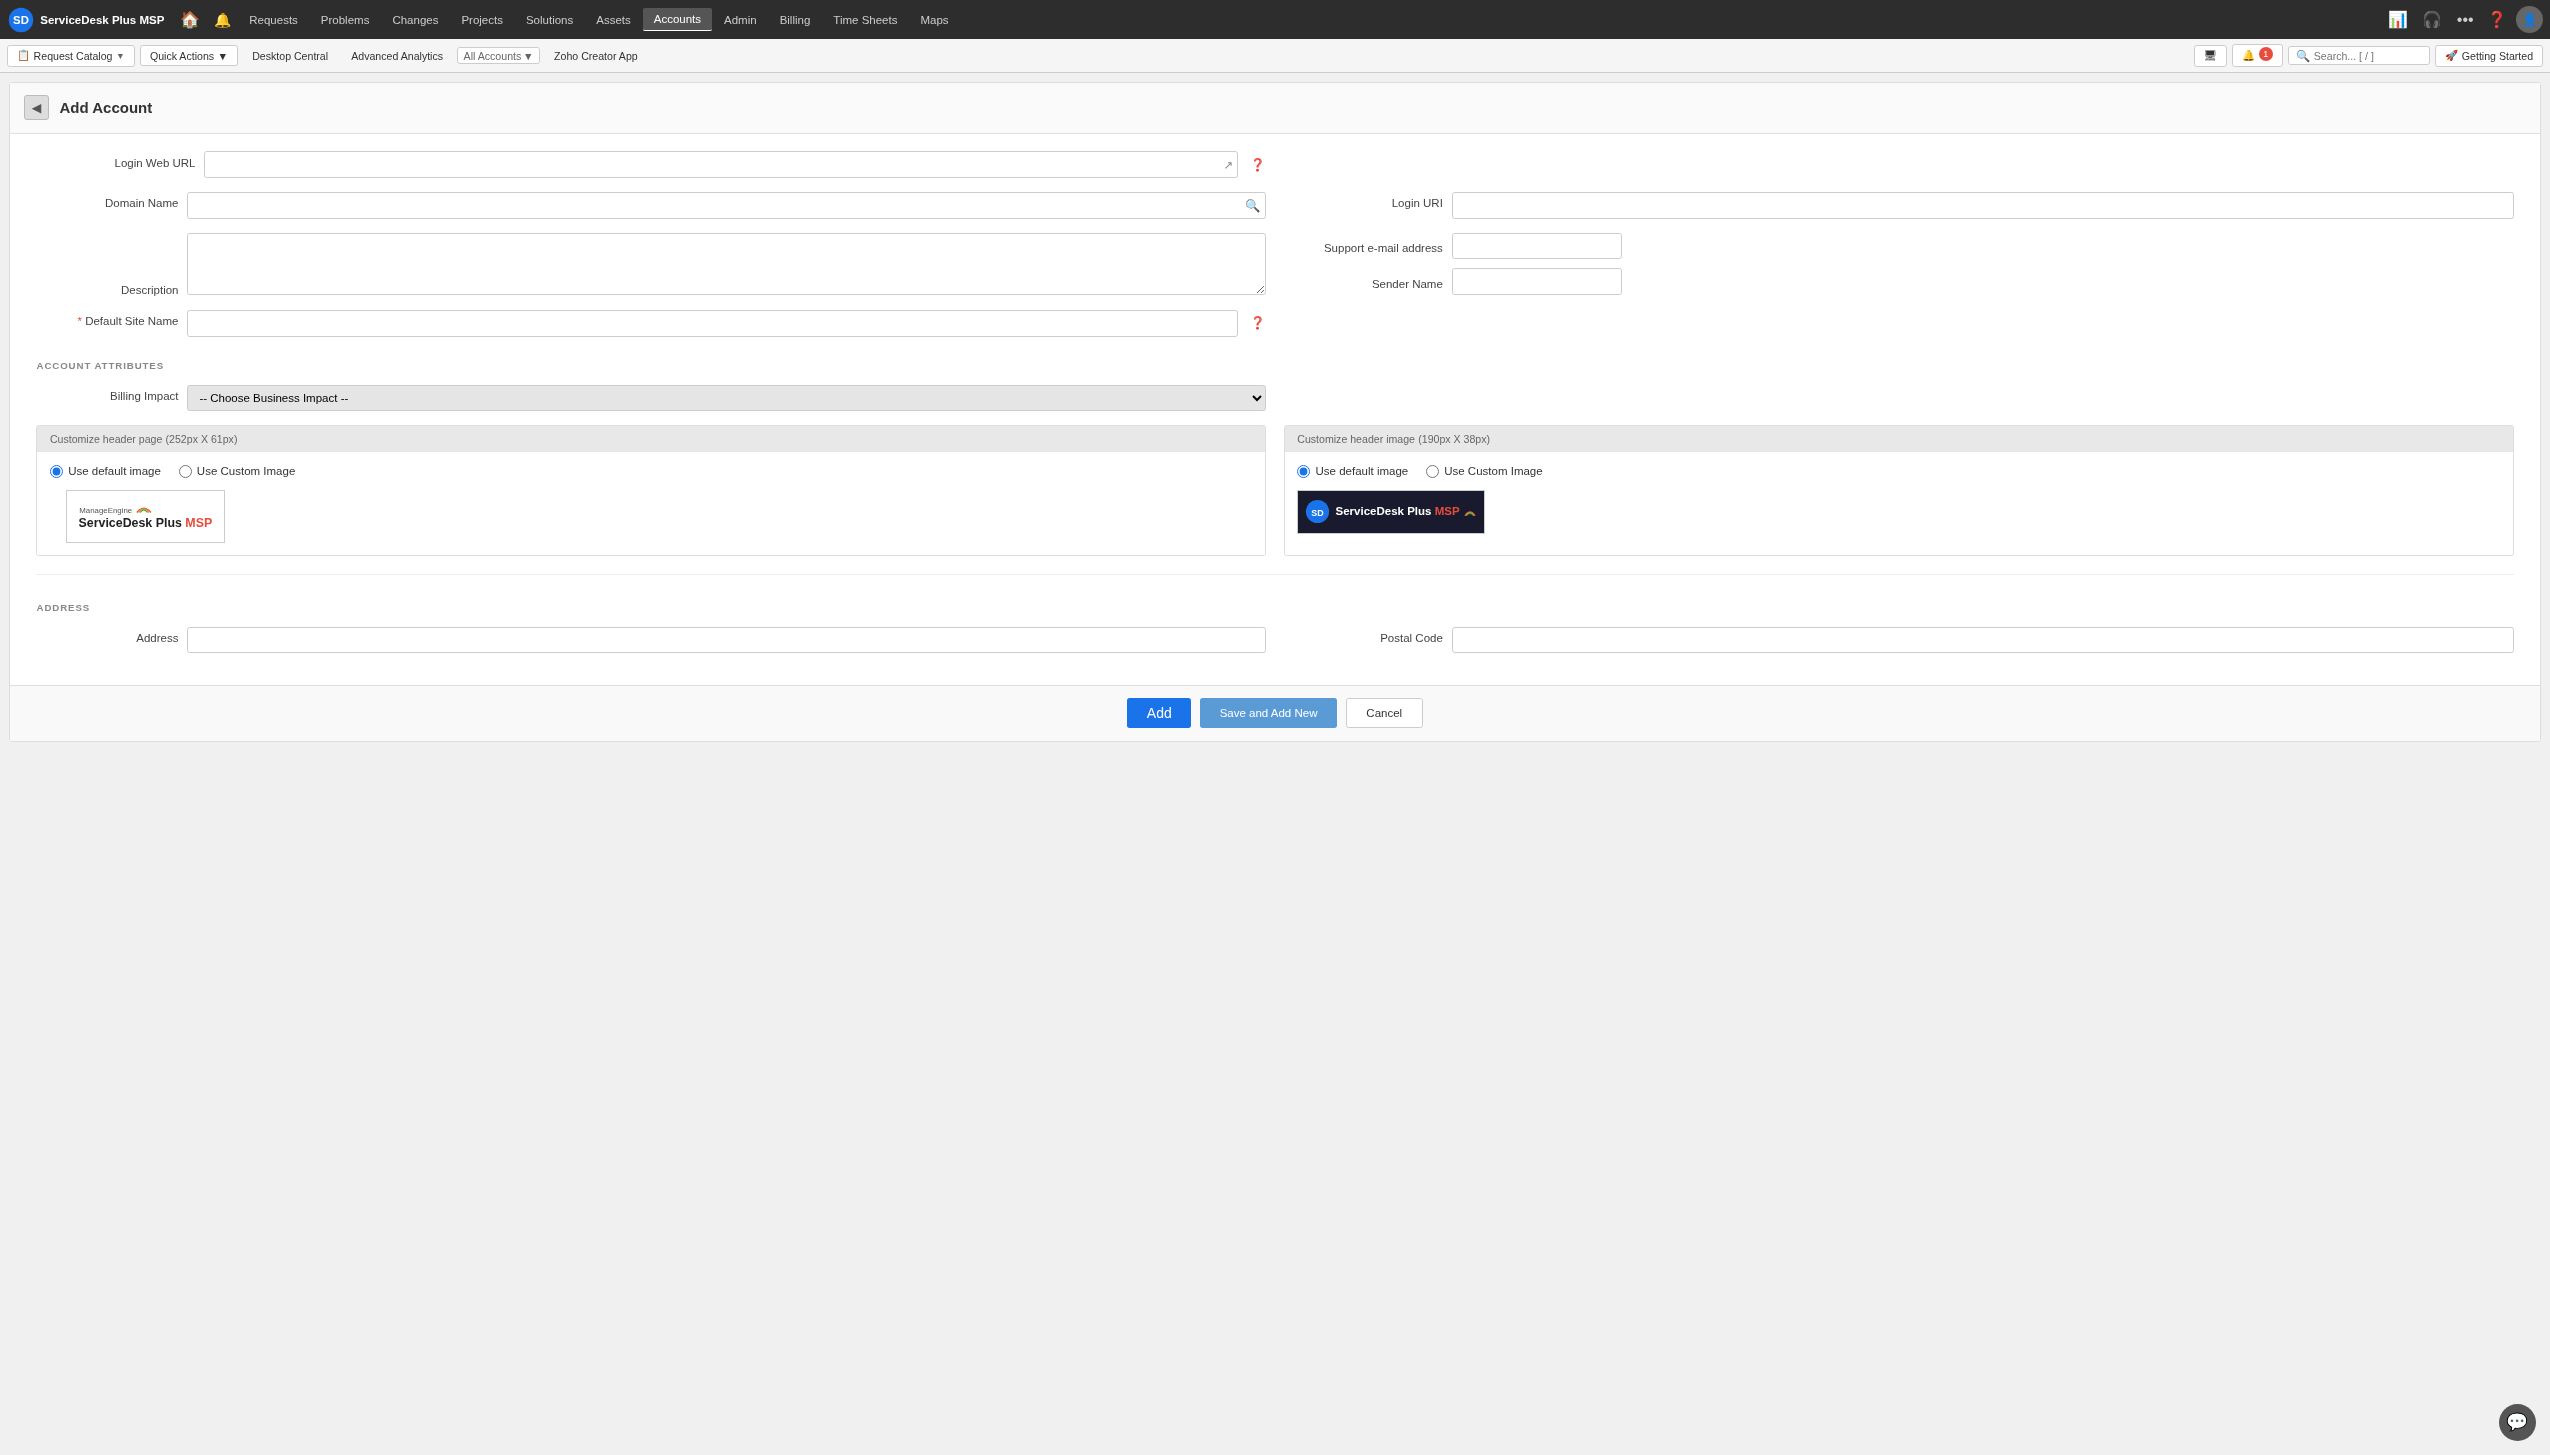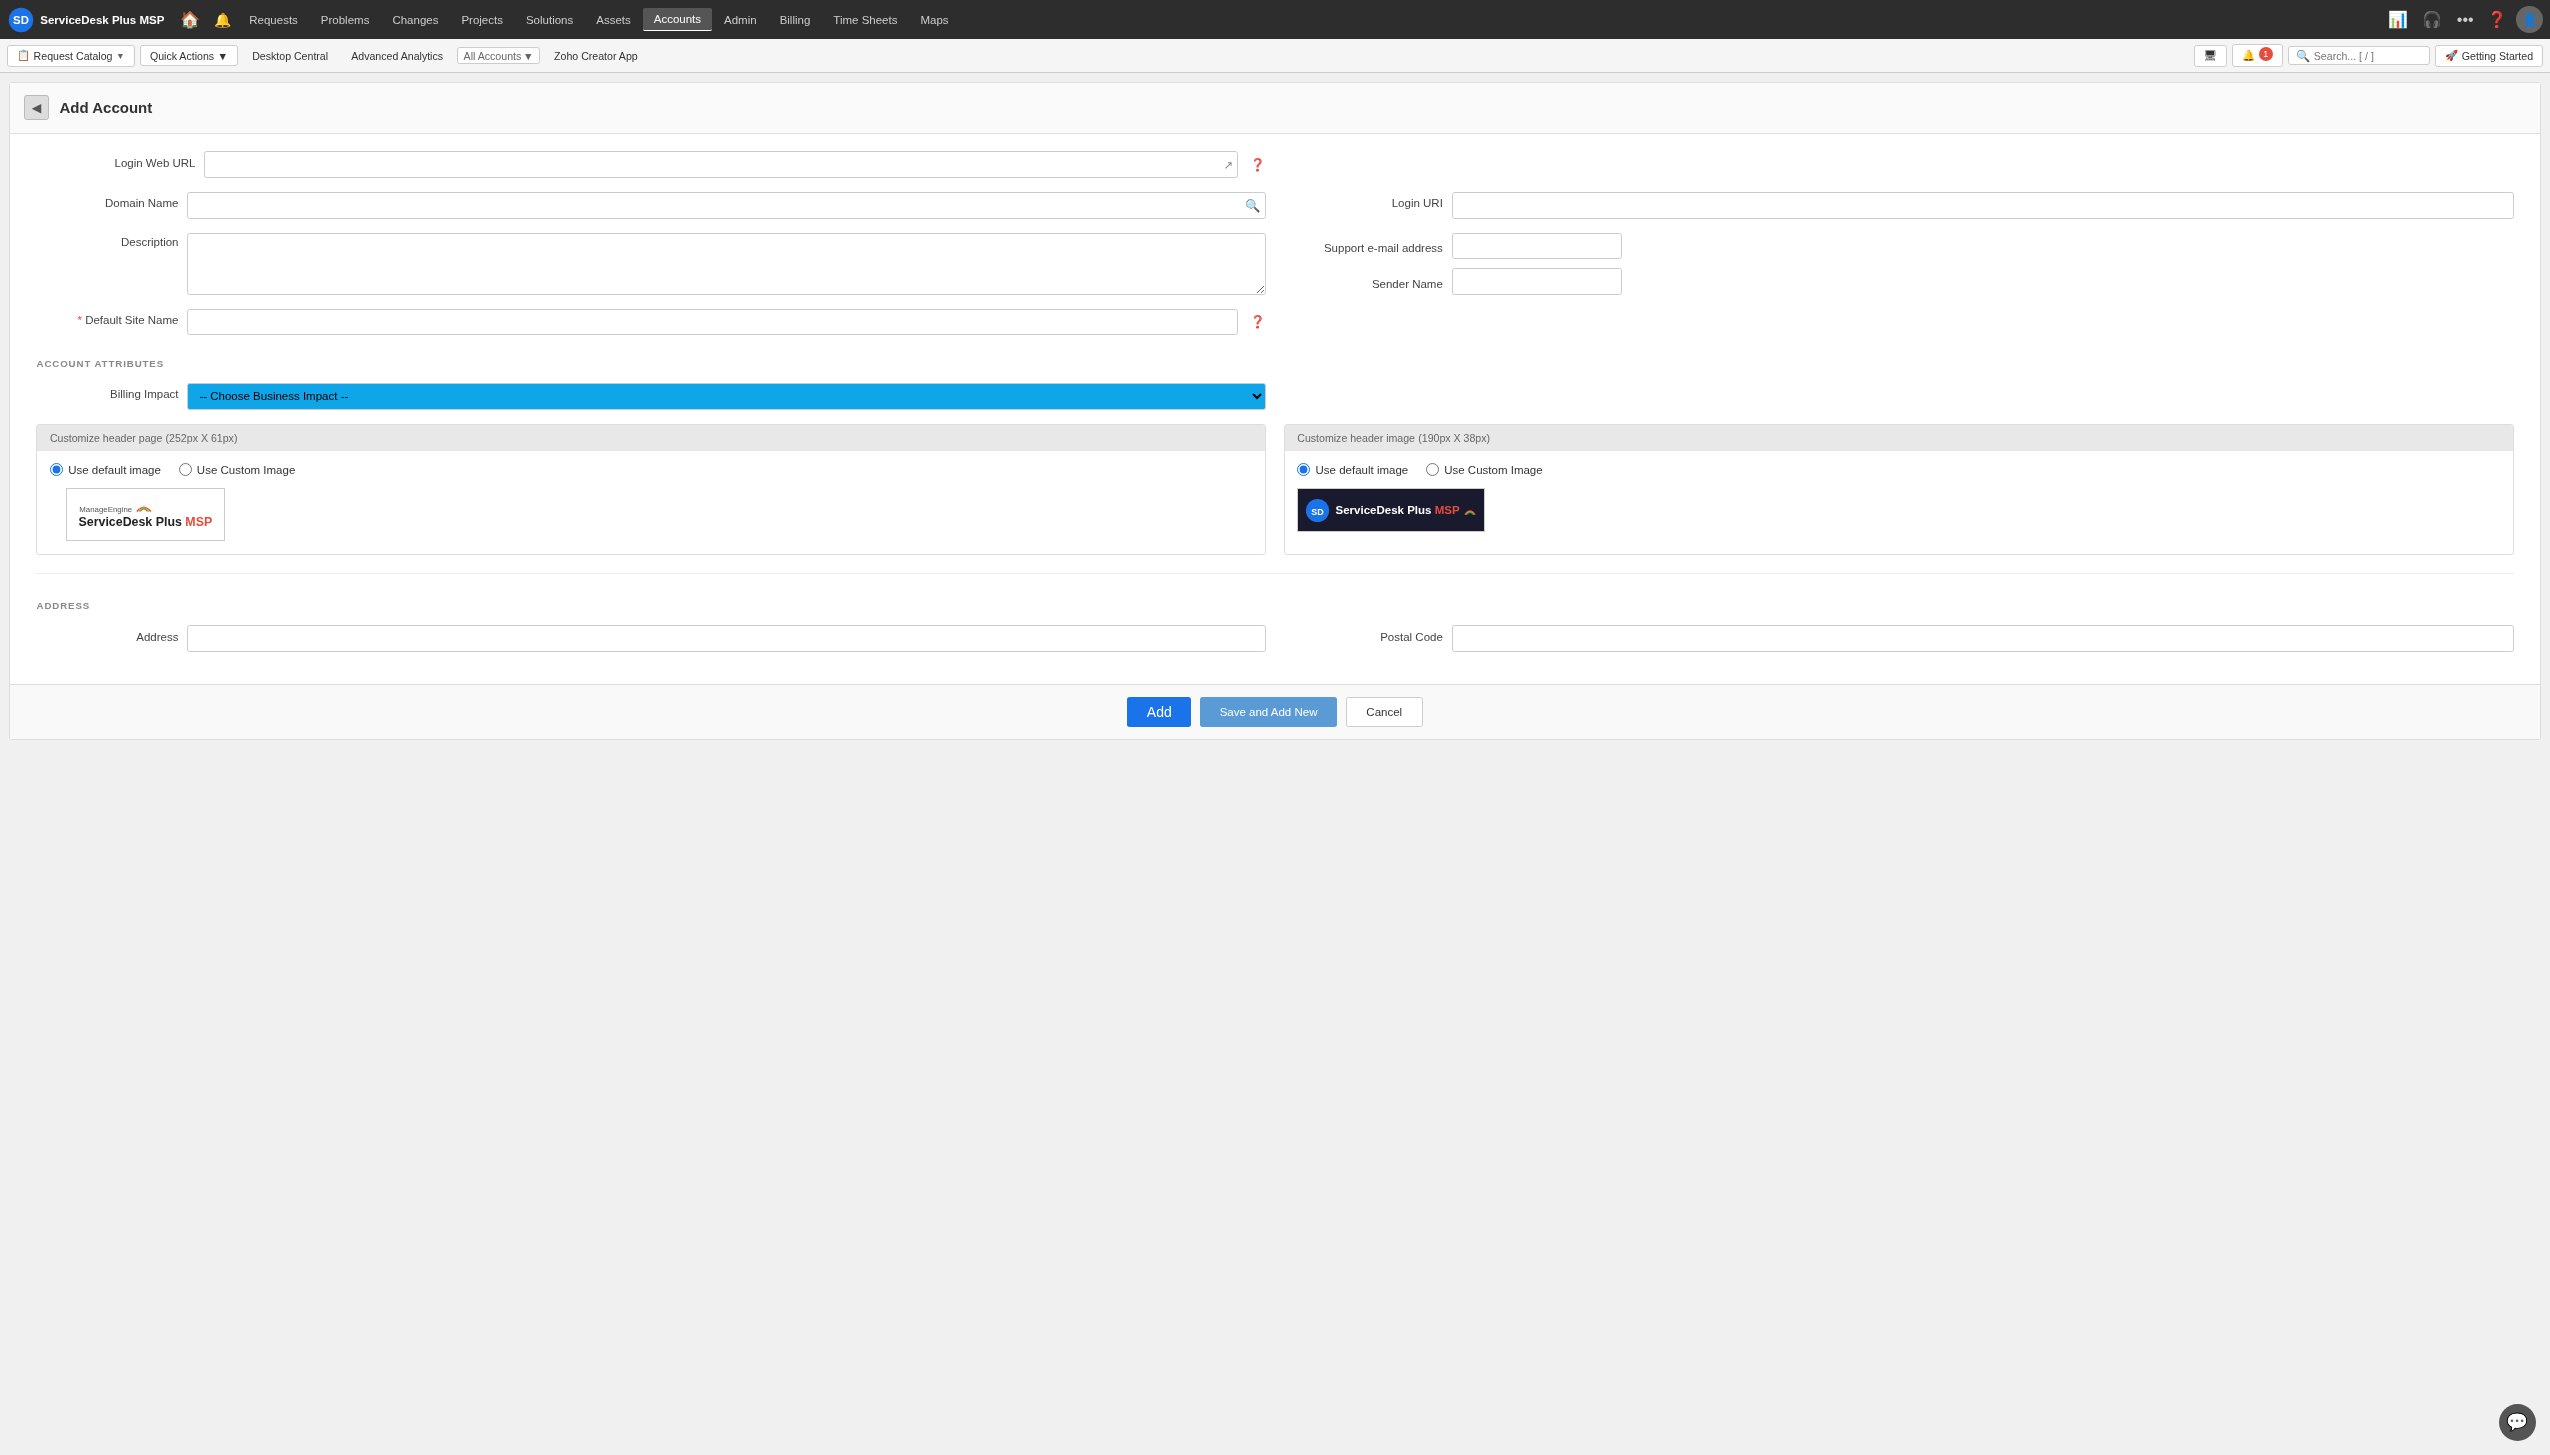--- a/index.html
+++ b/index.html
@@ -254,21 +254,21 @@
       resize: vertical;
     }
     .form-select {
       flex: 1;
       height: 26.6px;
       border: 0.9px solid #ccc;
       border-radius: 2.7px;
       padding: 3.5px 7px;
       font-size: 11.5px;
       outline: none;
-      background: #0ea5e9;
+      background: #e5e5e5;
     }
     .input-with-icon {
       position: relative;
       flex: 1;
       display: flex;
       align-items: center;
     }
     .input-with-icon input {
       width: 100%;
       height: 26.6px;
@@ -588,21 +588,21 @@
         </div>
       </div>
       <div class="col-form-group">
         <label class="right-label">Login URI</label>
         <input type="text" class="form-input" style="flex: 1 1 0%;">
       </div>
     </div>
 
     <div class="two-col-row">
       <div class="col-form-group">
-        <label class="form-label" style="padding-top:3.5px;">Description</label>
+        <label class="form-label" style="padding-top:3.5px;margin-top:48px;">Description</label>
         <textarea class="form-textarea" style="flex: 1 1 0%;"></textarea>
       </div>
       <div class="col-form-group" style="flex-direction:column;gap:8.9px;">
         <div style="display:flex;align-items:center;gap:8.9px;">
           <label class="right-label">Support e-mail address</label>
           <input type="text" class="form-input" style="flex: 1 1 0%;">
         </div>
         <div style="display:flex;align-items:center;gap:8.9px;">
           <label class="right-label">Sender Name</label>
           <input type="text" class="form-input" style="flex: 1 1 0%;">

